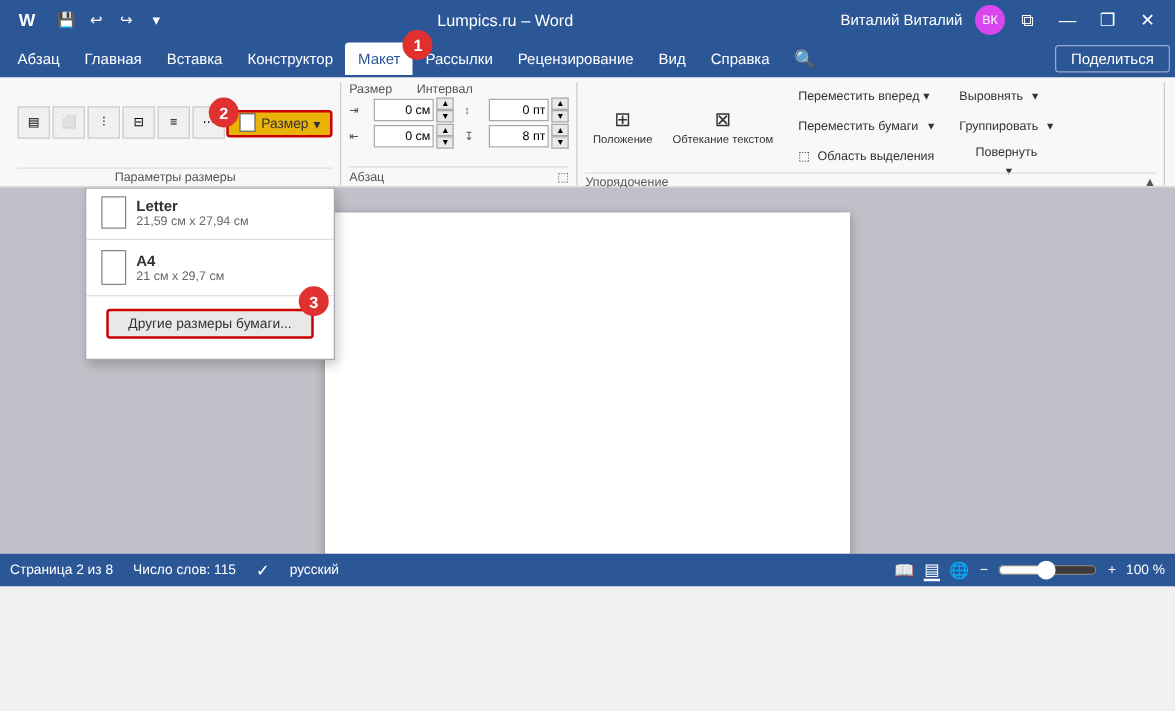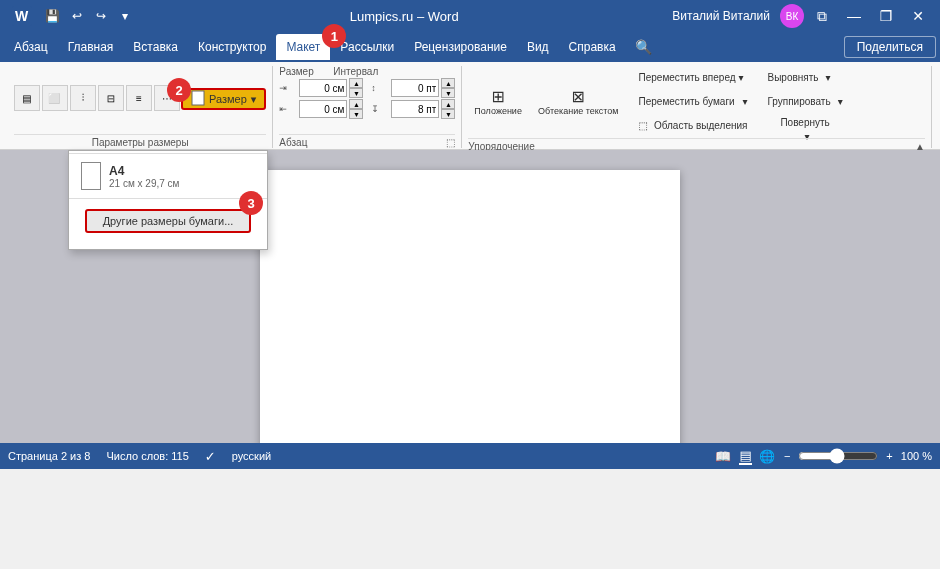--- a/index.html
+++ b/index.html
@@ -378,20 +378,29 @@
       </div>
     </div>
     <div class="ribbon-group-label" style="display:flex; align-items:center; justify-content:space-between;">
       <span>Упорядочение</span>
       <span style="font-size:10px; cursor:pointer; margin-left:4px;">▲</span>
     </div>
   </div>
 </div>
 
 <div class="dropdown-panel" style="left: 68px; top: 150px; position:absolute; z-index:200;">
+  <div class="dropdown-item">
+    <div style="display:flex; align-items:center; gap:8px;">
+      <div style="width:20px; height:26px; border:1px solid #888; background:white; flex-shrink:0;"></div>
+      <div>
+        <div class="dropdown-item-name">Letter</div>
+        <div class="dropdown-item-size">21,59 см х 27,94 см</div>
+      </div>
+    </div>
+  </div>
   <div class="dropdown-separator"></div>
   <div class="dropdown-item">
     <div style="display:flex; align-items:center; gap:8px;">
       <div style="width:20px; height:28px; border:1px solid #888; background:white; flex-shrink:0;"></div>
       <div>
         <div class="dropdown-item-name">A4</div>
         <div class="dropdown-item-size">21 см х 29,7 см</div>
       </div>
     </div>
   </div>

